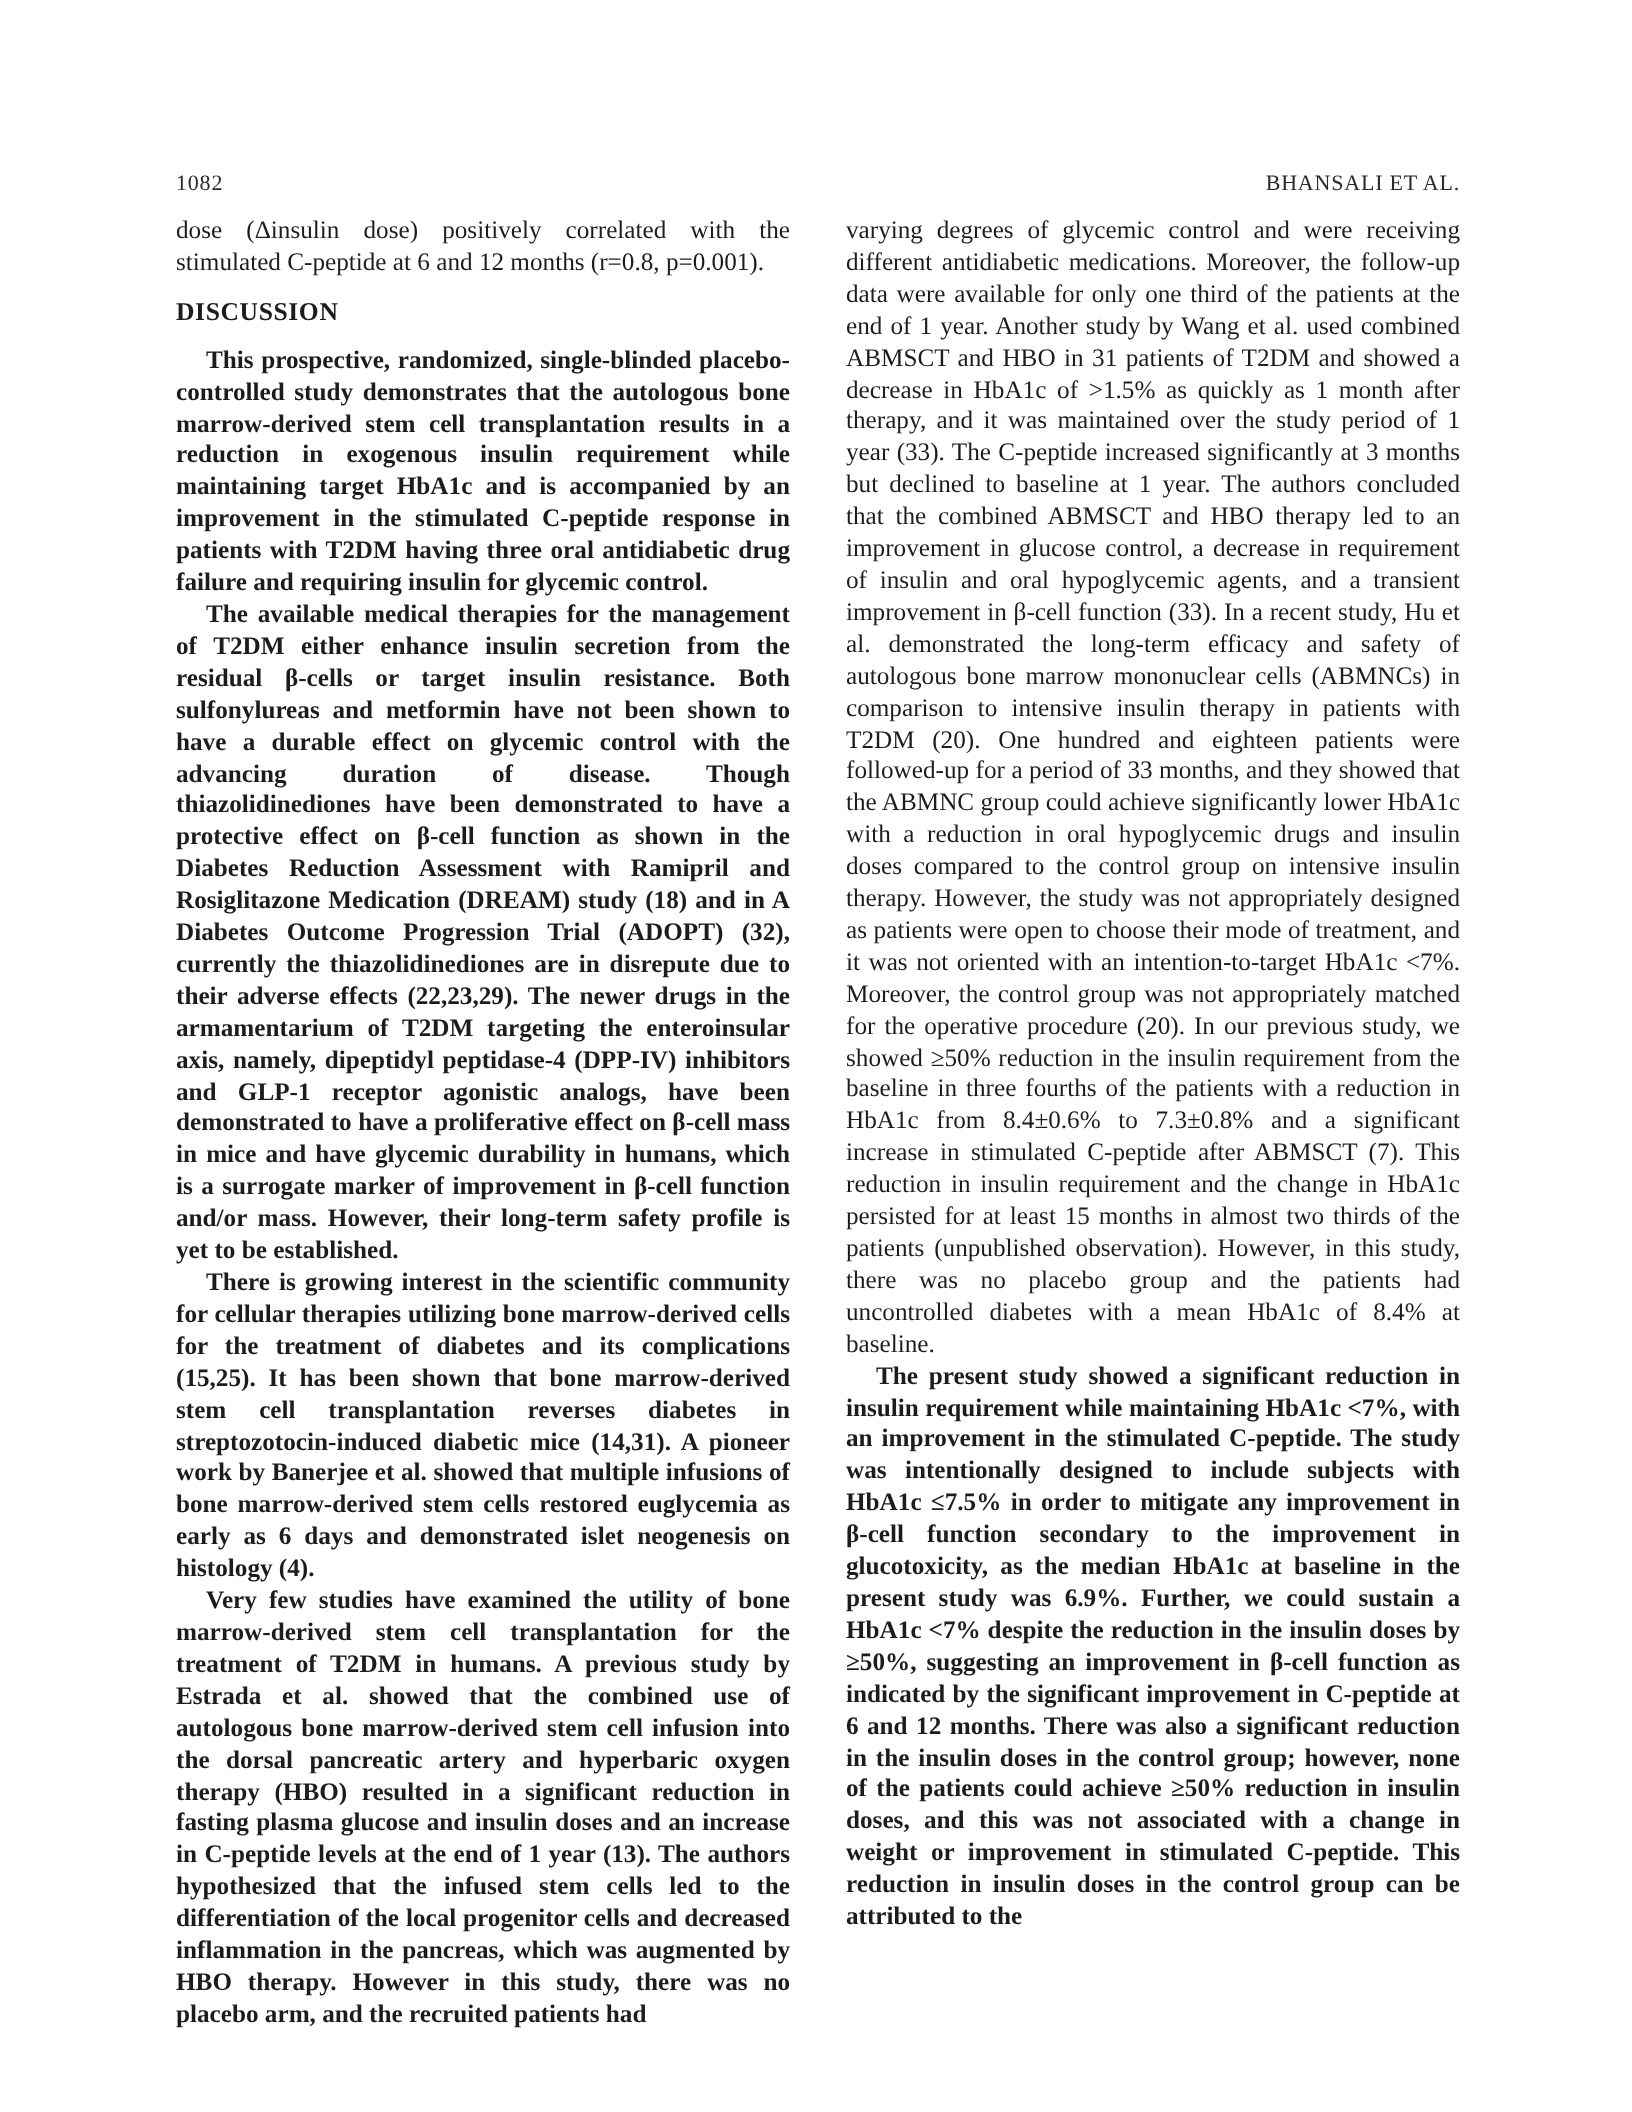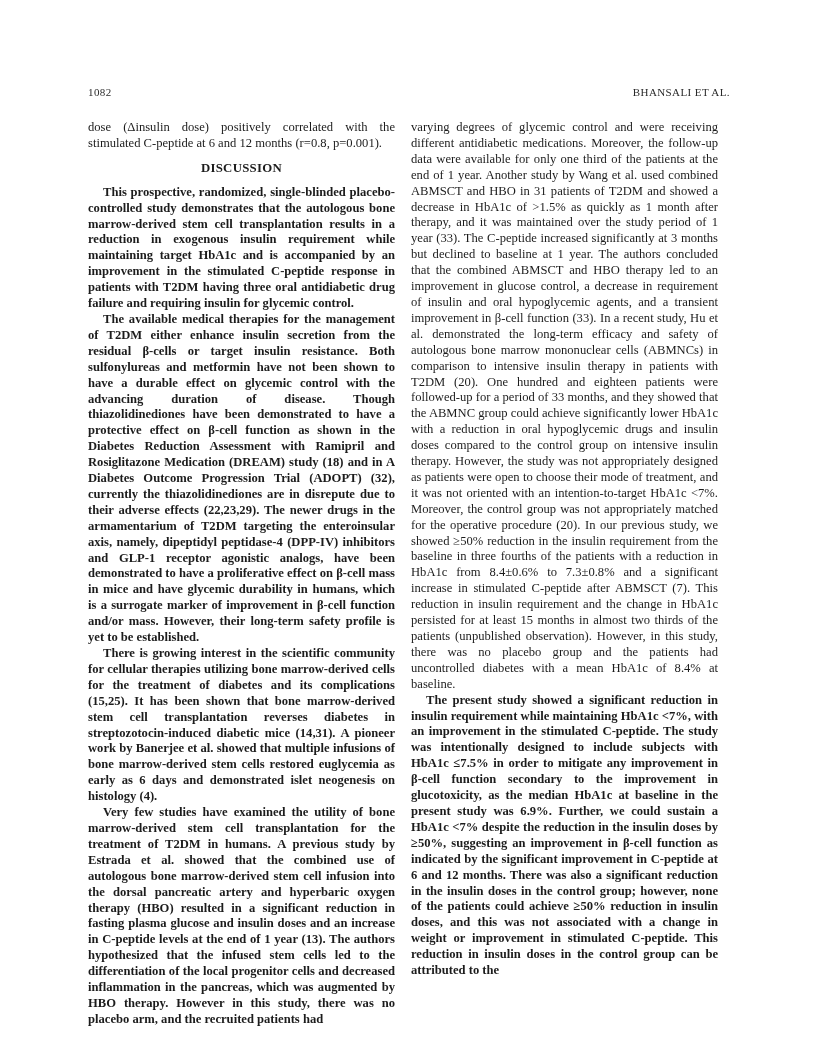--- a/index.html
+++ b/index.html
@@ -22,42 +22,41 @@
   .running-header {
     display: flex;
     justify-content: space-between;
     align-items: baseline;
     font-size: 11px;
     letter-spacing: 0.4px;
     color: #2a2a2a;
   }
   .columns {
     display: flex;
-    gap: 16px;
-    margin-top: 22px;
+    gap: 28px;
+    margin-top: 10px;
   }
   .col {
     width: 307px;
     font-size: 12.6px;
     line-height: 15.9px;
     text-align: justify;
     hyphens: auto;
     -webkit-hyphens: auto;
   }
   .col p {
     margin: 0;
   }
   .col p.indent {
     text-indent: 15px;
     font-weight: bold;
   }
   .section-heading {
     font-size: 12.8px;
     font-weight: bold;
-    text-align: center;
     letter-spacing: 0.3px;
     margin: 9px 0 8px 0;
   }
 </style>
 </head>
 <body>
 
 <div class="page">
 
   <div class="running-header">

